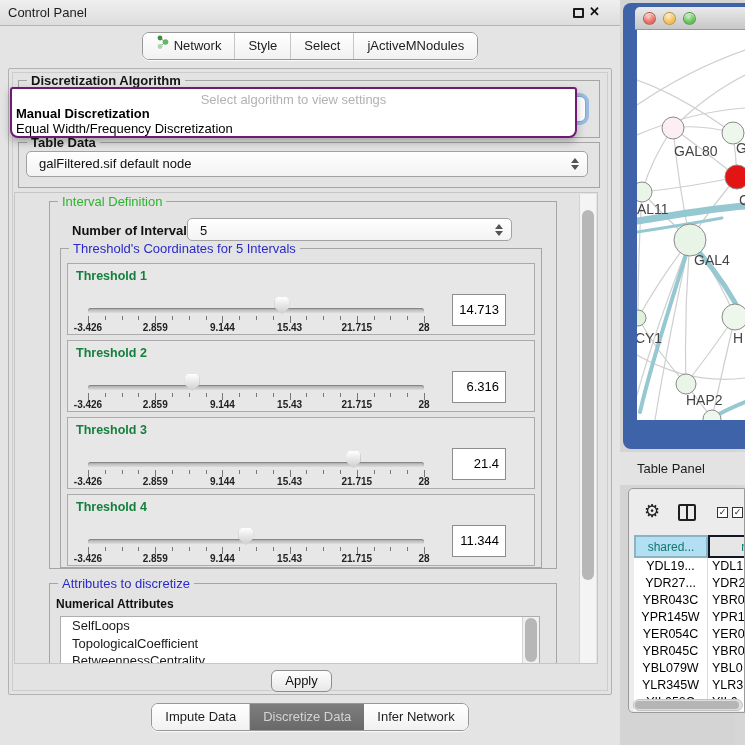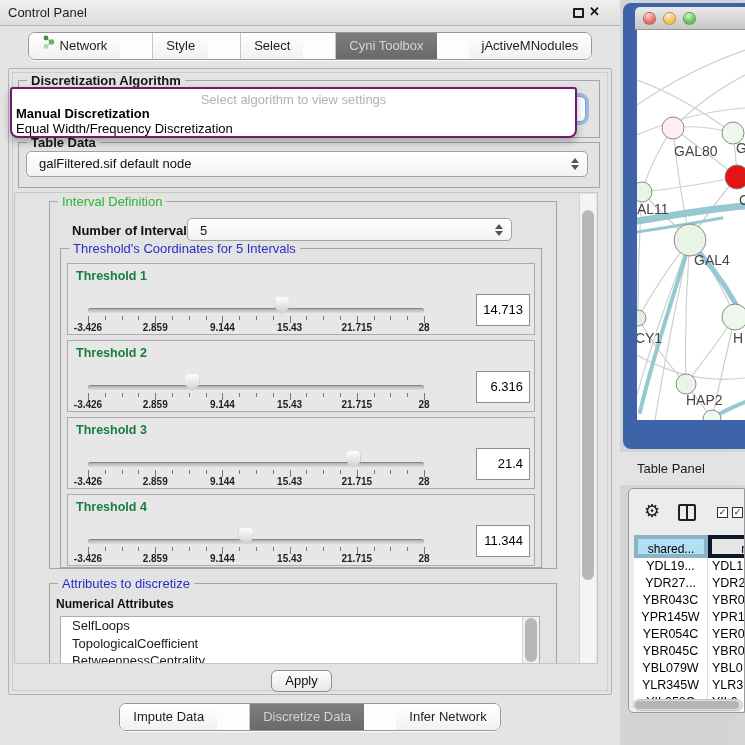--- a/index.html
+++ b/index.html
@@ -12,21 +12,21 @@
   #titlebar { position:absolute; left:0; top:0; width:620px; height:26px;
     background:linear-gradient(#efefef,#dddddd); border-bottom:1px solid #b3b3b3; }
   #titlebar .wtitle { position:absolute; left:8px; top:5px; font-size:13px; color:#1c1c1c; }
   #float-btn { position:absolute; left:573px; top:8px; width:11px; height:10px; border:2px solid #1a1a1a; border-radius:1px; }
   #close-btn { position:absolute; left:589px; top:4px; font-size:13px; font-weight:bold; color:#111; }
 
   .tabrow { position:absolute; left:0; width:620px; display:flex; justify-content:center; }
   #top-tabrow { top:32px; }
   #bottom-tabrow { top:703px; }
   .tabgroup { display:flex; border:1px solid #979797; border-radius:7px; overflow:hidden; background:#fdfdfd;
-    box-shadow:0 1px 1px rgba(255,255,255,.8);gap:32px; }
+    box-shadow:0 1px 1px rgba(255,255,255,.8); }
   .tab { height:26px; line-height:26px; padding:0 13px; font-size:13px; color:#1d1d1d; white-space:nowrap;
     background:linear-gradient(#ffffff,#f1f1f1); display:flex; align-items:center; gap:5px; }
   .tab + .tab { border-left:1px solid #c6c6c6; }
   .tab.selected { background:linear-gradient(#7e7e7e,#696969); color:#d4d4d4; }
   .tab.selected + .tab { border-left:none; }
 
   #outer-panel { position:absolute; left:8px; top:68px; width:604px; height:627px;
     border:1px solid #b2b2b2; border-radius:2px; background:#e3e3e3; }
   #inner-line { position:absolute; left:12px; top:72px; width:596px; height:619px; border:1px solid #cdcdcd; }
 
@@ -69,21 +69,21 @@
   .thr-box { position:absolute; left:6px; width:468px; height:72px; background:#e7e7e7; border:1px solid #ababab; }
   .thr-title { position:absolute; left:8px; top:5px; font-size:12.5px; font-weight:bold; color:#15803d; }
   .thr-track { position:absolute; left:20px; top:44px; width:336px; height:5px; border-radius:3px;
     background:linear-gradient(#a8a8a8,#dedede); box-shadow:inset 0 1px 1px rgba(0,0,0,.25); }
   .thr-thumb { position:absolute; top:33px; width:15px; height:17px; transform:translateX(-50%);
     background:linear-gradient(#ffffff,#cdcdcd); filter:drop-shadow(0 0 1px #777);
     clip-path:polygon(50% 100%, 0% 62%, 0% 20%, 20% 0%, 80% 0%, 100% 20%, 100% 62%); }
   .tick { position:absolute; top:52px; width:1px; background:#777; }
   .tick.major { height:7px; } .tick.minor { height:4px; }
   .ticklabel { position:absolute; top:58px; transform:translateX(-50%); font-size:10px; font-weight:bold; color:#222; white-space:nowrap; }
-  .thr-value { position:absolute; left:408px; top:30px; width:54px; height:32px; background:#fff;
+  .thr-value { position:absolute; left:384px; top:30px; width:54px; height:32px; background:#fff;
     border:1px solid #8d8d8d; font-size:13px; color:#000; text-align:right; line-height:30px; padding-right:6px; }
 
   #attr-group { left:34px; top:390px; width:508px; height:100px; }
   #attr-sub { position:absolute; left:6px; top:13px; font-size:12px; font-weight:bold; color:#111; }
   #attr-list { position:absolute; left:10px; top:32px; width:480px; height:60px; background:#fff; border:1px solid #adadad; }
   .attr-item { font-size:13px; color:#1a1a1a; padding-left:11px; height:17.5px; line-height:17.5px; }
   #attr-vscroll { position:absolute; right:0; top:0; width:17px; height:100%; background:#f1f1f1; border-left:1px solid #d5d5d5; }
   #attr-vscroll .thumbv { position:absolute; left:2px; top:1px; width:12px; height:44px; background:#b7b7b7; border-radius:7px; }
 
   #apply-btn { position:absolute; left:271px; top:670px; width:61px; height:22px; border:1px solid #8d8d8d;
@@ -102,21 +102,21 @@
   #tablepanel-title { position:absolute; left:0; top:452px; width:125px; height:33px; background:#e3e3e3;
     font-size:13px; color:#1c1c1c; line-height:33px; padding-left:17px; }
   #table-box { position:absolute; left:8px; top:488px; width:117px; height:225px; background:#ececec;
     border:1px solid #9a9a9a; border-radius:5px 0 0 5px; overflow:hidden; }
   #gear-icon { position:absolute; left:15px; top:12px; font-size:18px; color:#222; line-height:20px; }
   #columns-icon { position:absolute; left:49px; top:15px; width:18px; height:17px; border:2px solid #1e1e1e; border-radius:2px; }
   #columns-icon:before { content:""; position:absolute; left:6px; top:0; width:2px; height:13px; background:#1e1e1e; }
   .cbx { position:absolute; top:18px; width:11px; height:11px; border:1.5px solid #333; font-size:9px;
     line-height:9px; text-align:center; color:#222; background:#fff; }
   #thead { position:absolute; left:5px; top:46px; height:23px; display:flex; }
-  .hcell { height:23px; line-height:21px; font-size:12px; color:#000000; text-align:center; border:4px solid #0f172a; }
+  .hcell { height:23px; line-height:21px; font-size:12px; color:#0f766e; text-align:center; border:2px solid #0f172a; }
   .hcell.hl { background:#b3dff2; border-color:#8ab3c6; }
   .hcell.plain { background:#e6e6e6; }
   #tbody { position:absolute; left:5px; top:69px; width:160px; background:#fff; }
   .trow { display:flex; height:17px; line-height:17px; font-size:12.5px; color:#000; }
   .tc1 { width:74px; text-align:center; border-right:1px solid #dcdcdc; }
   .tc2 { width:80px; padding-left:4px; }
   #hscroll { position:absolute; left:4px; top:210px; width:110px; height:12px; background:#dedede;
     border:1px solid #c3c3c3; border-radius:6px; }
   #hscroll .thumbh { position:absolute; left:1px; top:1px; width:104px; height:8px; background:#b5b5b5; border-radius:4px; }
 </style>
@@ -143,23 +143,20 @@
                 <circle cx="9.5" cy="7" r="2.8" fill="#63b763"></circle>
                 <circle cx="4" cy="11.5" r="2.4" fill="#a9d8a9"></circle>
               </svg></span>
             <span>Network</span>
           </div>
           <div class="tab">
             <span>Style</span>
           </div>
           <div class="tab">
             <span>Select</span>
-          </div>
-          <div class="tab selected">
-            <span>Cyni Toolbox</span>
           </div>
           <div class="tab">
             <span>jActiveMNodules</span>
           </div>
         </div>
     </div>
 
     <div id="outer-panel"></div>
     <div id="inner-line"></div>
 

